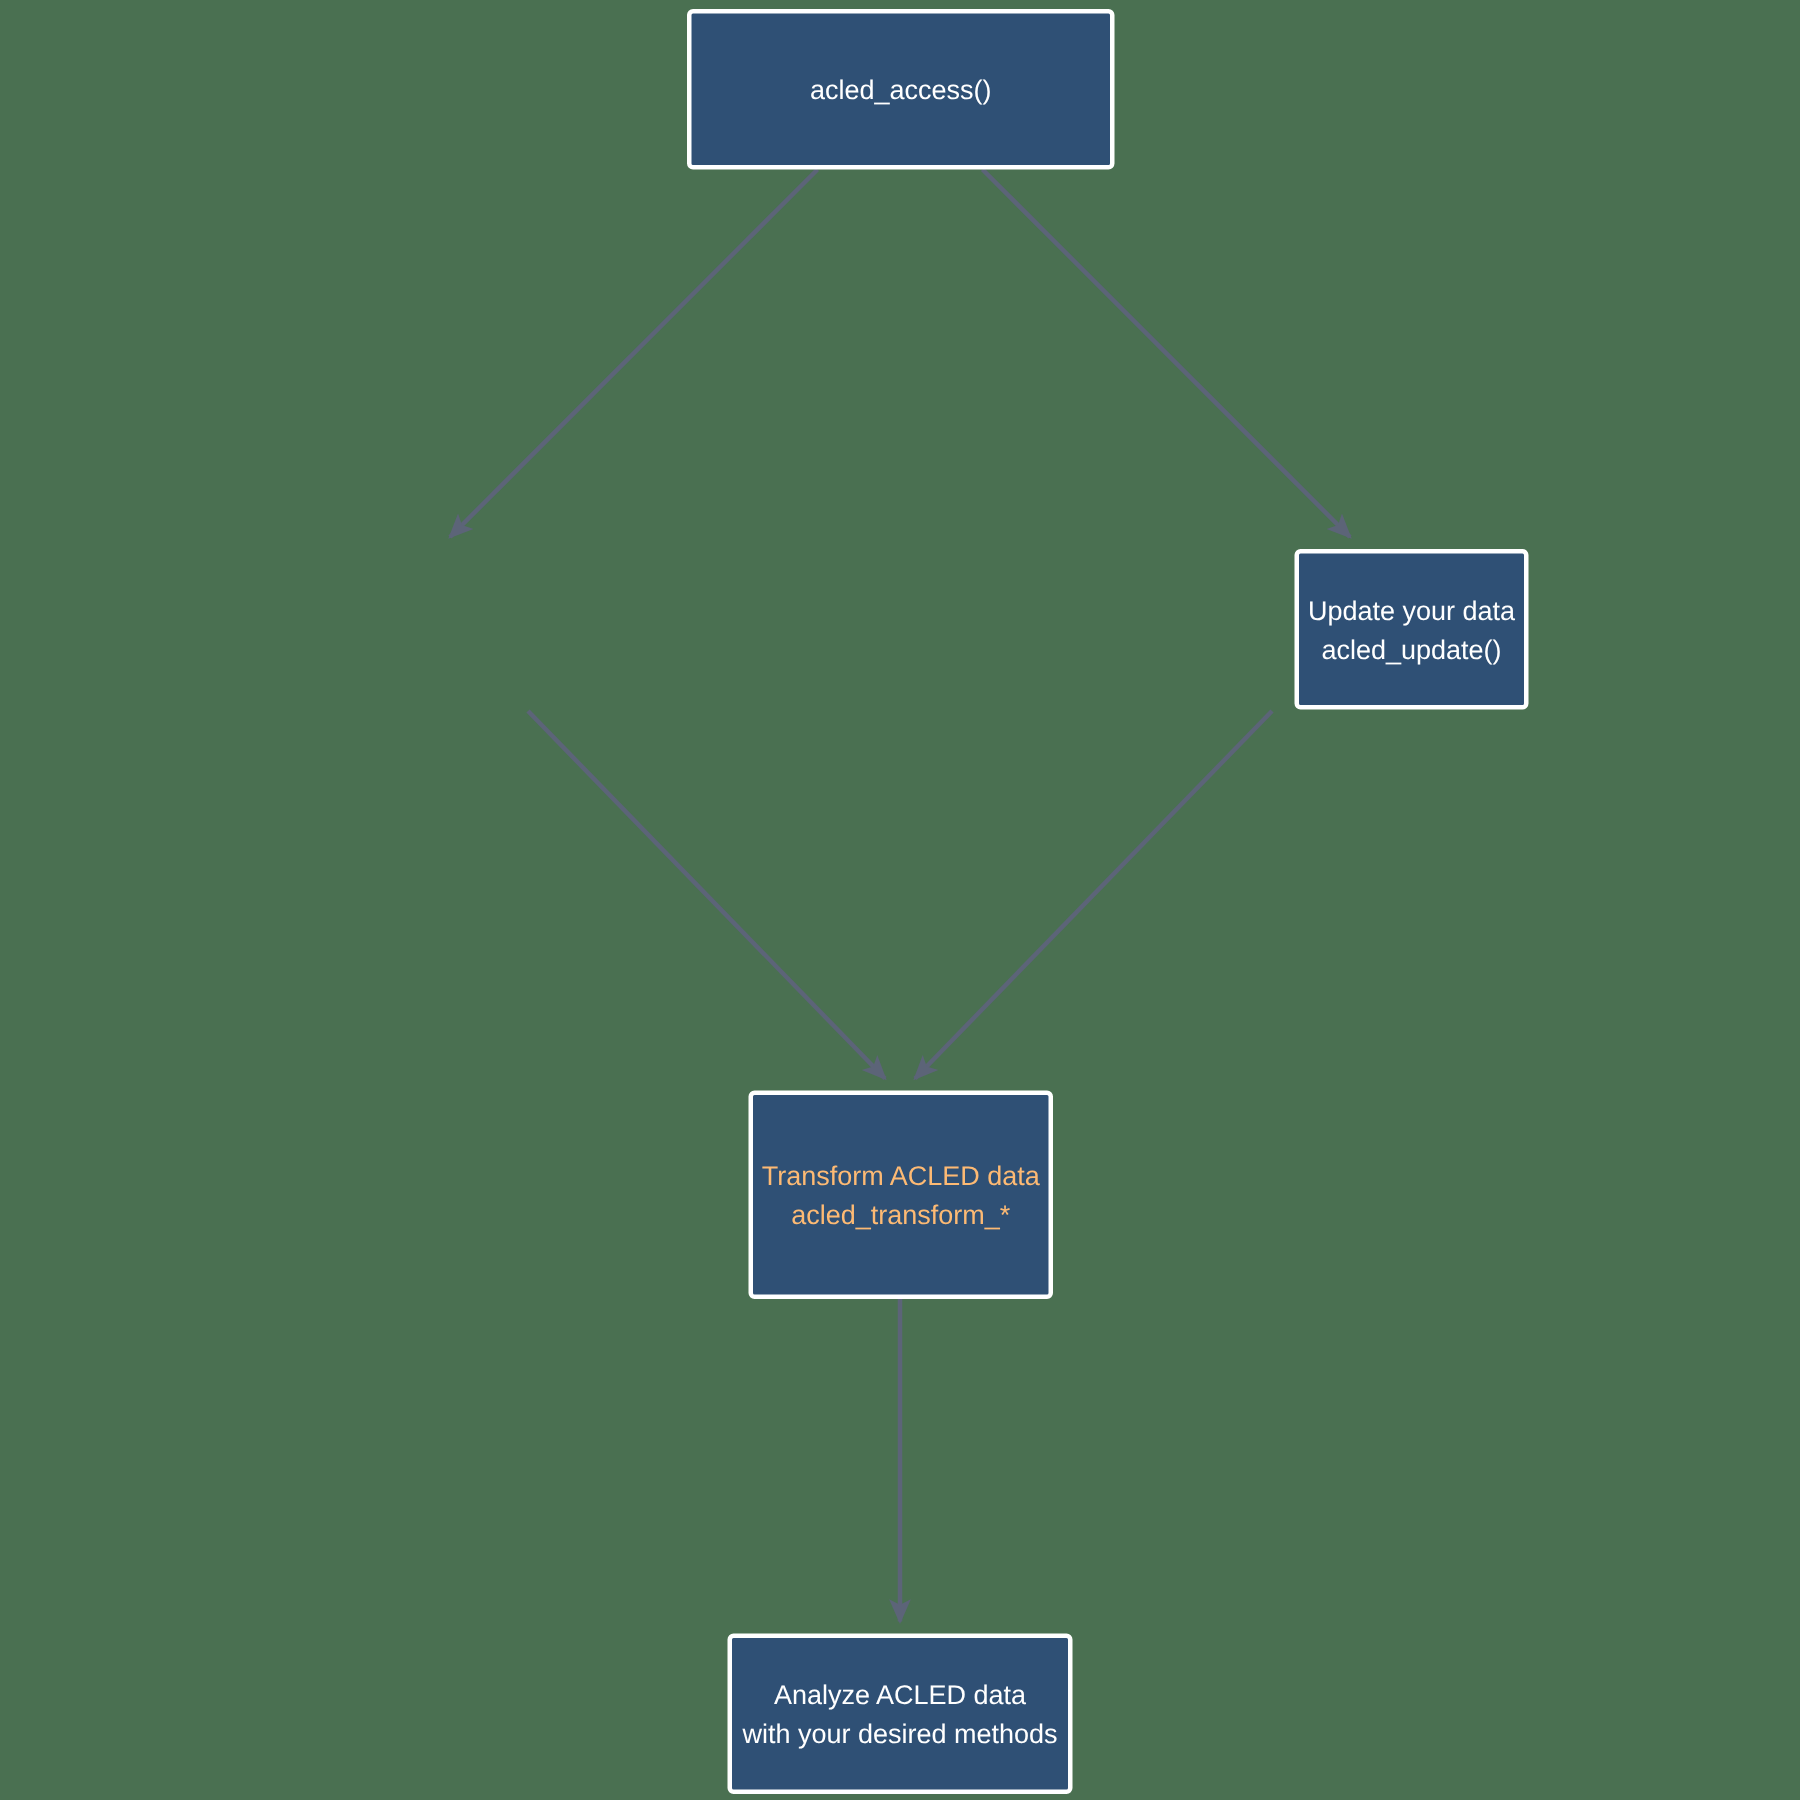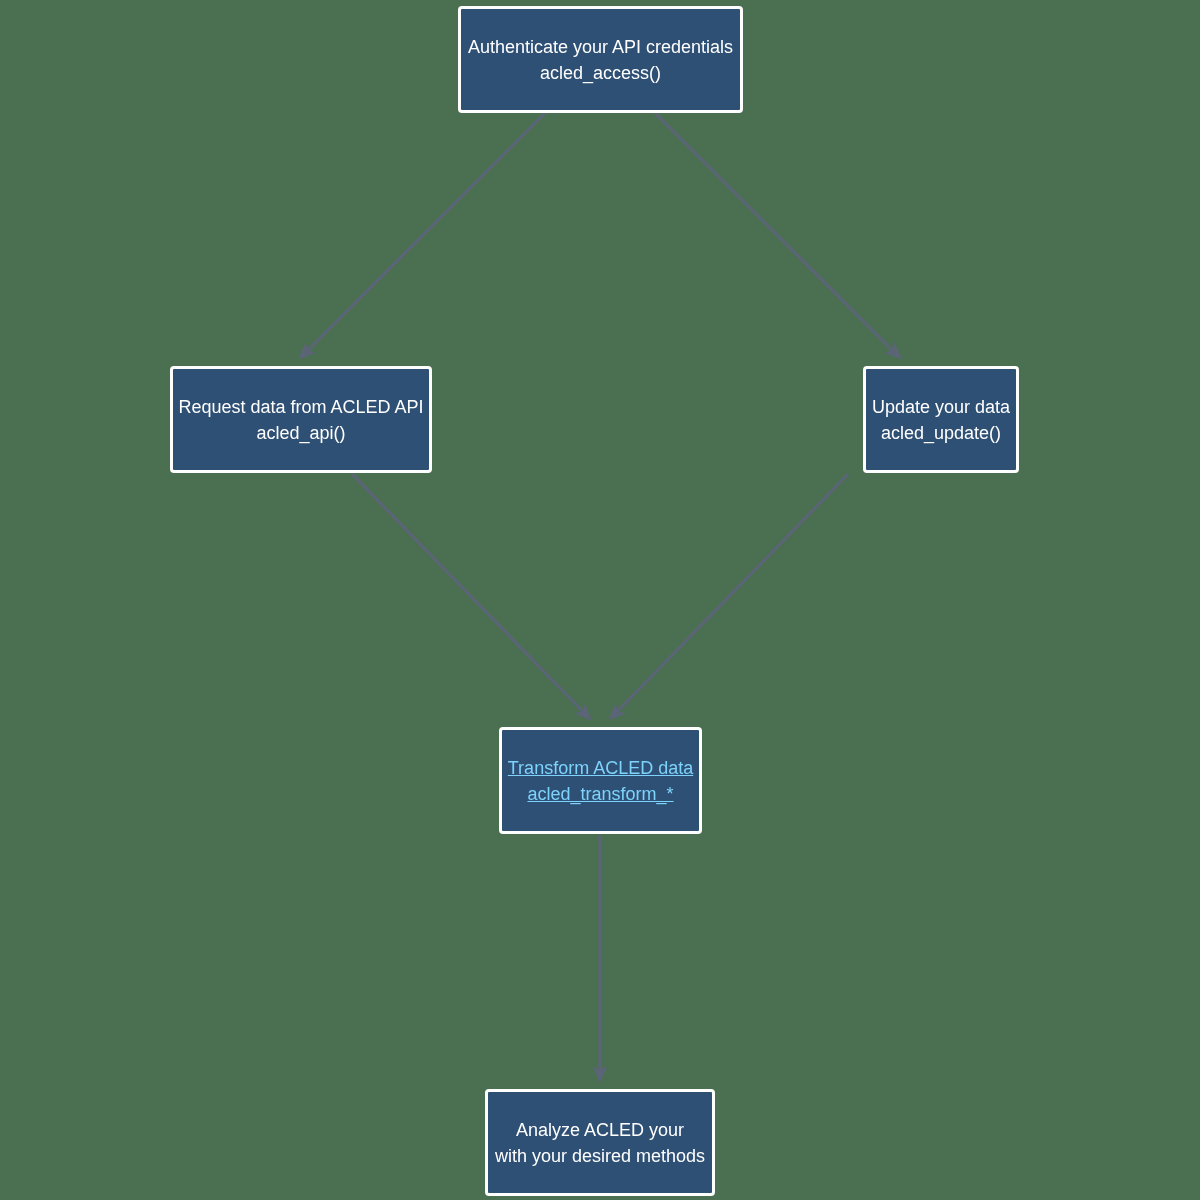--- a/index.html
+++ b/index.html
@@ -58,37 +58,32 @@
     <g id="edge-group">
         <line x1="545" y1="113" x2="300" y2="358" stroke="#5c6478" stroke-width="3" marker-end="url(#arrowhead)"></line>
         <line x1="655" y1="113" x2="900" y2="358" stroke="#5c6478" stroke-width="3" marker-end="url(#arrowhead)"></line>
         <line x1="352" y1="474" x2="590" y2="719" stroke="#5c6478" stroke-width="3" marker-end="url(#arrowhead)"></line>
         <line x1="848" y1="474" x2="610" y2="719" stroke="#5c6478" stroke-width="3" marker-end="url(#arrowhead)"></line>
         <line x1="600" y1="835" x2="600" y2="1081" stroke="#5c6478" stroke-width="3" marker-end="url(#arrowhead)"></line>
       </g>
   </svg>
 
   <div class="node" style="left: 458px; top: 6px; width: 285px; height: 107px; background: rgb(47, 80, 117); border-color: rgb(255, 255, 255); color: rgb(255, 255, 255);">
-    <span class="node-line">Authenticate your API credentials</span>
     <span class="node-line">acled_access()</span>
   </div>
 
-  <div class="node" style="left: 170px; top: 366px; width: 262px; height: 107px; background: rgb(47, 80, 117); border-color: rgb(255, 255, 255); color: rgb(255, 255, 255);">
-    <span class="node-line">Request data from ACLED API</span>
-    <span class="node-line">acled_api()</span>
-  </div>
 
   <div class="node" style="left: 863px; top: 366px; width: 156px; height: 107px; background: rgb(47, 80, 117); border-color: rgb(255, 255, 255); color: rgb(255, 255, 255);">
     <span class="node-line">Update your data</span>
     <span class="node-line">acled_update()</span>
   </div>
 
-  <div class="node" style="left: 499px; top: 727px; width: 203px; height: 107px; background: rgb(47, 80, 117); border-color: rgb(255, 255, 255); color: #7dd3fc; text-decoration: underline;">
+  <div class="node" style="left: 499px; top: 727px; width: 203px; height: 139px; background: rgb(47, 80, 117); border-color: rgb(255, 255, 255); color: #fdba74;">
     <span class="node-line">Transform ACLED data</span>
     <span class="node-line">acled_transform_*</span>
   </div>
 
   <div class="node" style="left: 485px; top: 1089px; width: 230px; height: 107px; background: rgb(47, 80, 117); border-color: rgb(255, 255, 255); color: rgb(255, 255, 255);">
-    <span class="node-line">Analyze ACLED your</span>
+    <span class="node-line">Analyze ACLED data</span>
     <span class="node-line">with your desired methods</span>
   </div>
 
 </div>
 
 </body></html>

